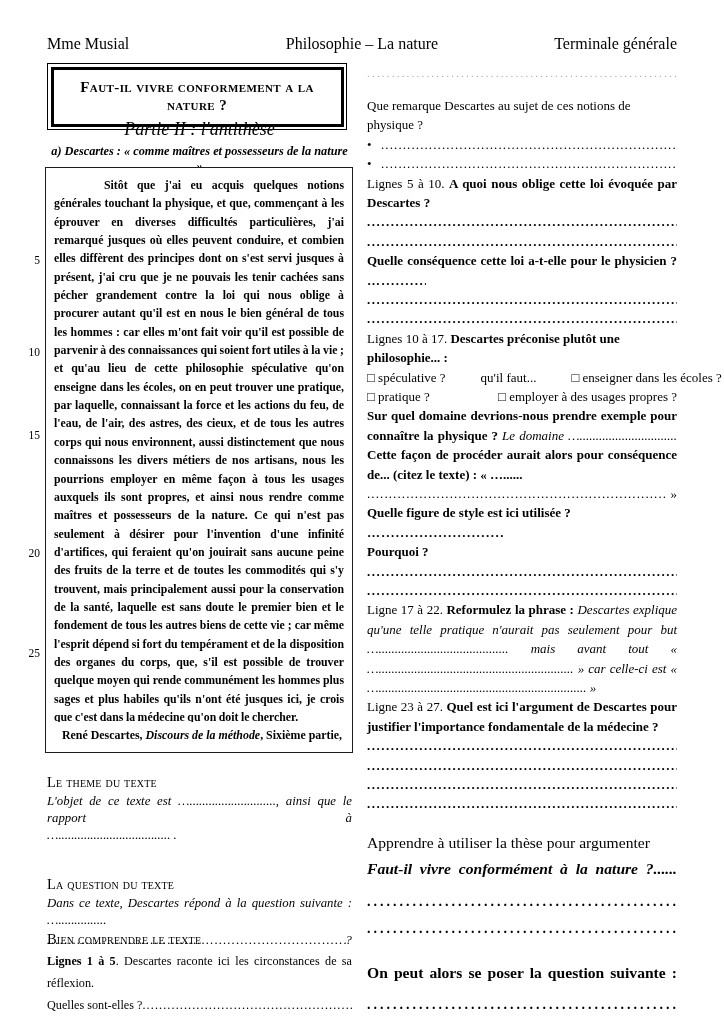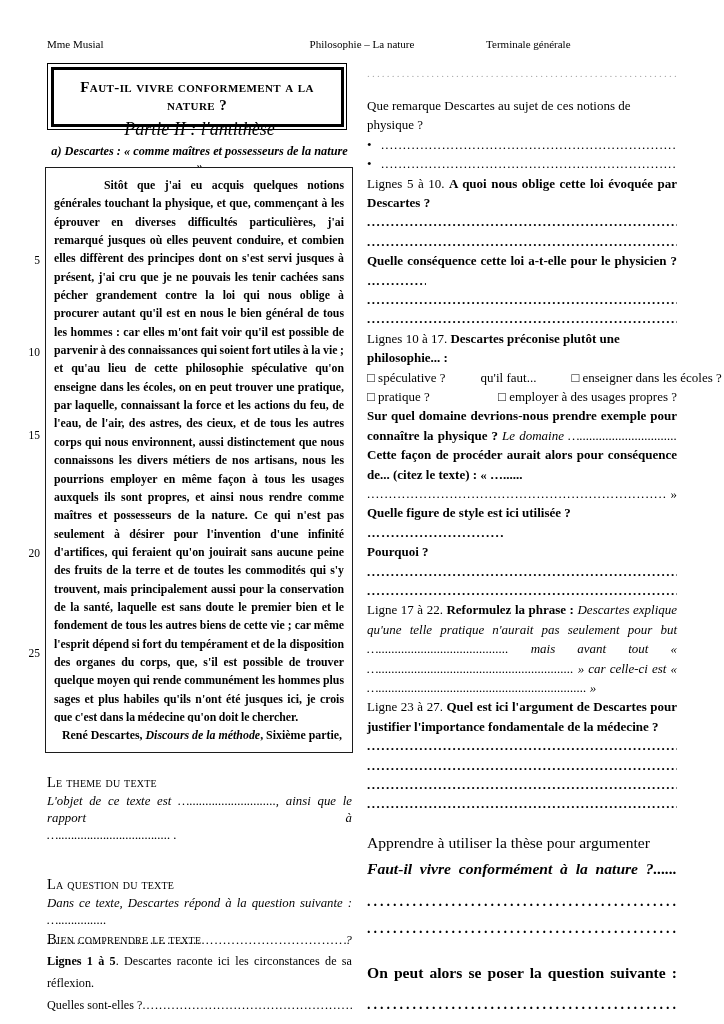--- a/index.html
+++ b/index.html
@@ -1,23 +1,23 @@
 <!DOCTYPE html>
 <html><head>
 <meta charset="utf-8">
 <style>
   * { margin:0; padding:0; box-sizing:border-box; }
   html,body { width:724px; height:1024px; }
   body { background:#ffffff; font-family:"Liberation Serif", serif; color:#000; position:relative; overflow:hidden; }
 
   
-  .hdr { position:absolute; top:37px; left:47px; width:630px; display:flex; font-size:11px; line-height:14px; }
+  .hdr { position:absolute; top:37px; left:47px; width:630px; display:flex; font-size:16px; line-height:14px; }
   .hdr-l { flex:1; text-align:left; }
   .hdr-c { flex:1.3; text-align:center; }
-  .hdr-r { flex:1; text-align:left; }
+  .hdr-r { flex:1; text-align:right; }
 
   
   .title-box { position:absolute; left:47px; top:63px; width:300px; border:1.2px solid #000; padding:2.5px; background:#fff; }
   .title-inner { border:3px solid #000; text-align:center; padding:8px 4px 10px; }
   .title-text { font-variant:small-caps; font-weight:700; font-size:15px; letter-spacing:.4px; }
 
   .part-title { position:absolute; left:47px; top:119px; width:305px; text-align:center; font-style:italic; font-size:18px; }
   .part-subtitle { position:absolute; left:47px; top:144px; width:305px; text-align:center; font-style:italic; font-weight:700; font-size:12.3px; }
 
   

